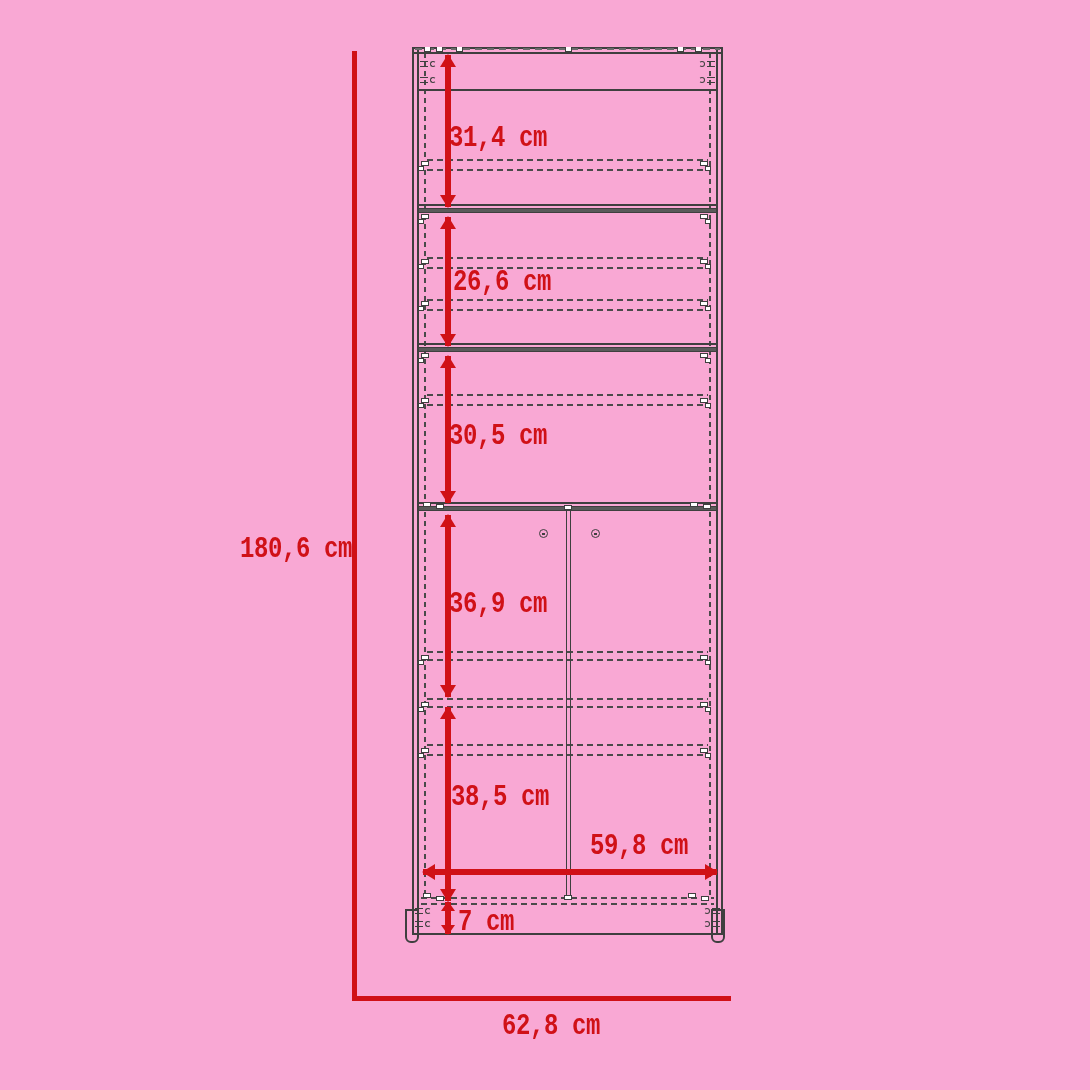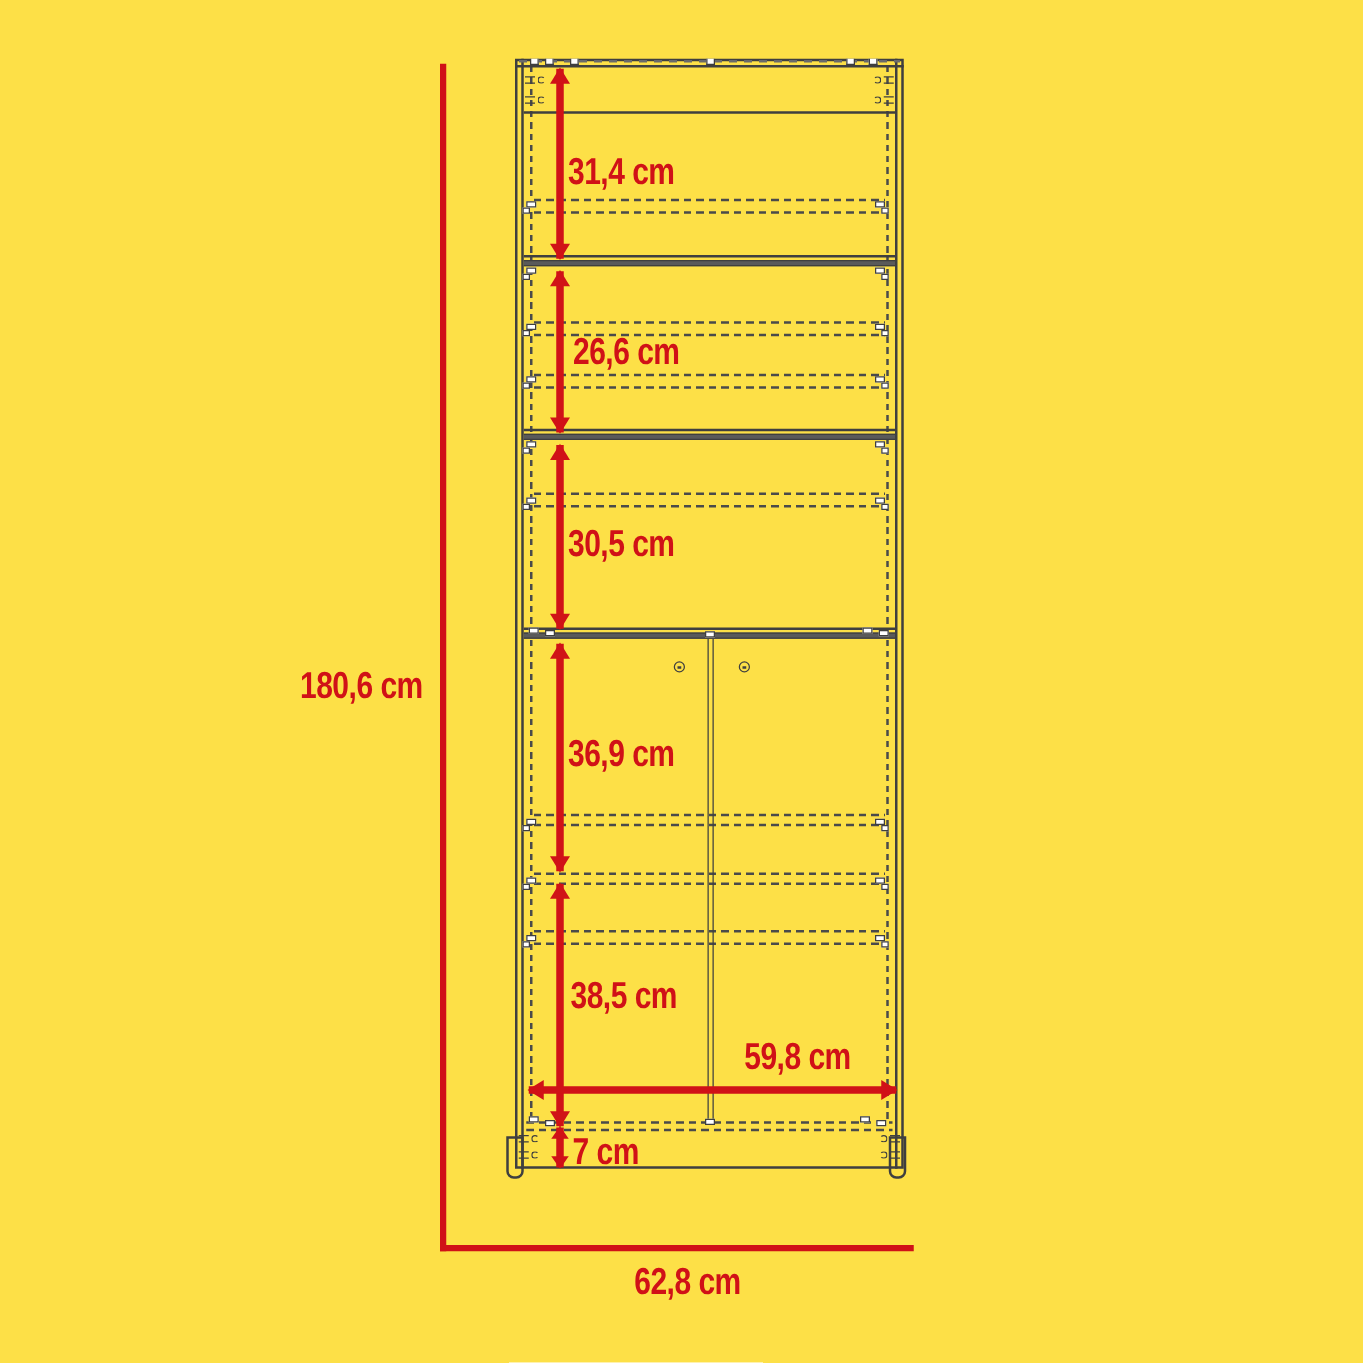--- a/index.html
+++ b/index.html
@@ -1,22 +1,22 @@
 <!DOCTYPE html>
 <html><head>
 <meta charset="utf-8">
 <style>
   :root{
     --red:#d01117;
     --ink:#3f3f3f;
     --ink2:#5a5a5a;
   }
   html,body{margin:0;padding:0;background:#fff;}
-  .scene{position:relative;width:1090px;height:1090px;background:#fde047;overflow:hidden;
-         font-family:Liberation Sans, sans-serif;}
+  .scene{position:relative;width:1090px;height:1090px;background:#f9a8d4;overflow:hidden;
+         font-family:Liberation Mono, monospace;}
   
   .solid-h{position:absolute;background:var(--ink);height:1.5px;}
   .solid-h.thick{height:3.5px;background:var(--ink2);border-top:1px solid var(--ink);border-bottom:1px solid var(--ink);box-sizing:border-box;height:5px;}
   .solid-v{position:absolute;background:var(--ink);width:1.5px;}
   .dash-h{position:absolute;height:1.5px;background:repeating-linear-gradient(90deg,#4a4a4a 0 6px,transparent 6px 10px);}
   .dash-v{position:absolute;width:1.5px;background:repeating-linear-gradient(180deg,#4a4a4a 0 5px,transparent 5px 9px);}
   .outline{position:absolute;border:2px solid var(--ink);box-sizing:border-box;background:transparent;}
   .bandash{position:absolute;height:2px;background:repeating-linear-gradient(90deg,#6a6a6a 0 7px,transparent 7px 12px);}
   .doorgap{position:absolute;width:5px;border-left:1.5px solid var(--ink);border-right:1.5px solid var(--ink);box-sizing:border-box;background:transparent;}
   

